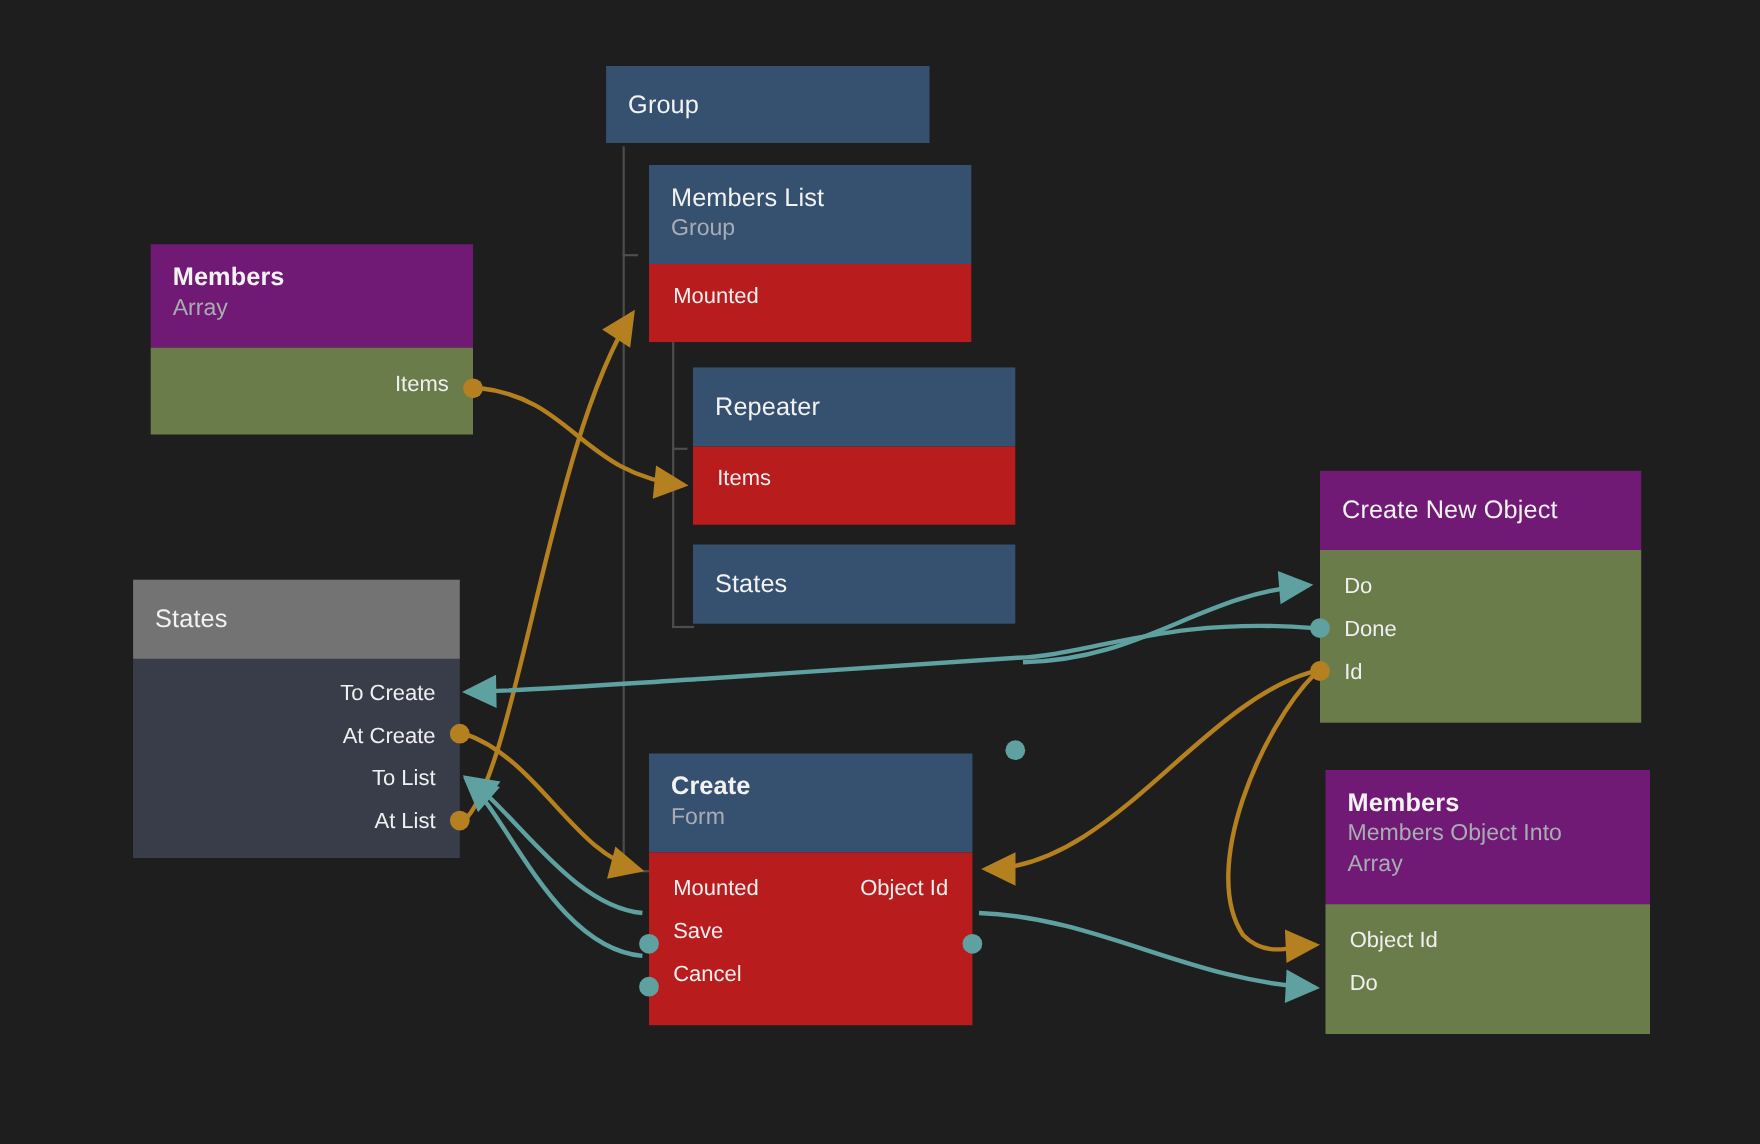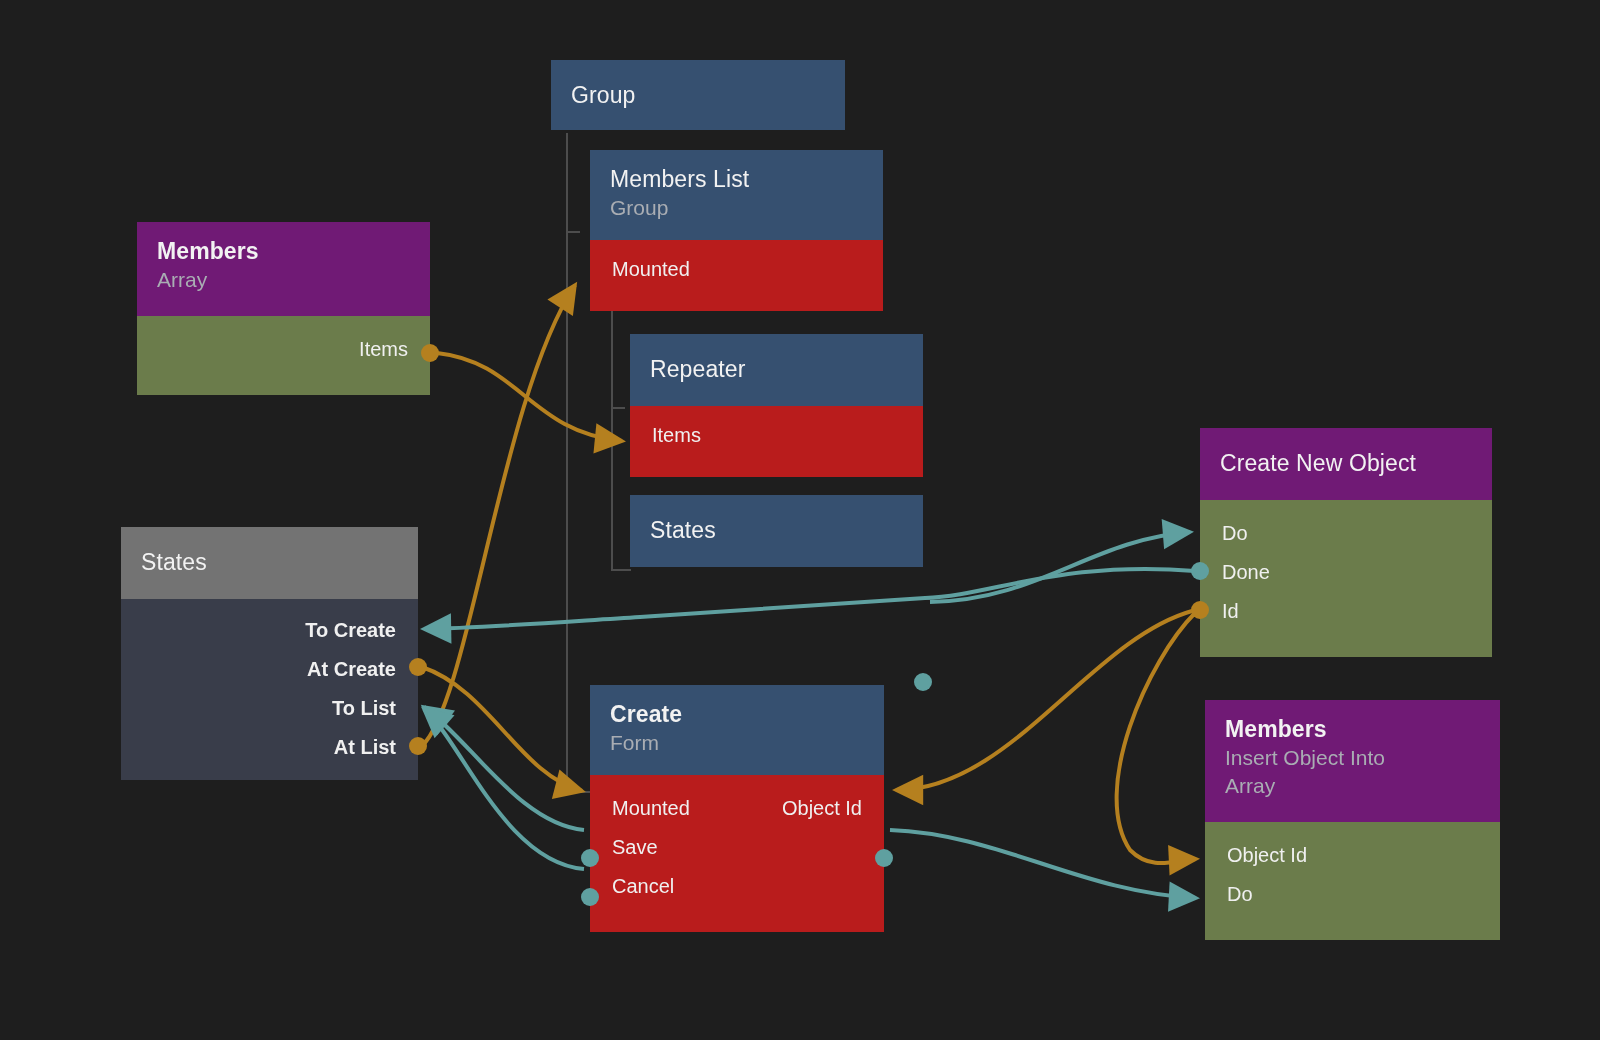--- a/index.html
+++ b/index.html
@@ -155,21 +155,21 @@
         <span class="lbl out">Items</span>
       </div>
     </div>
     <div class="port orange" style="left:284px;top:122px;"></div>
   </div>
 
   <div class="node n-state" style="left:121px;top:527px;width:297px;height:253px;">
     <div class="hdr" style="padding-bottom:22px;padding-top:20px;">
       <div class="title">States</div>
     </div>
-    <div class="body" style="padding-top:12px;padding-bottom:20px;height:181px;font-weight:bold;">
+    <div class="body" style="padding-top:12px;padding-bottom:20px;height:181px;">
       <div class="row">
         <span class="lbl out">To Create</span>
       </div>
       <div class="row">
         <span class="lbl out">At Create</span>
       </div>
       <div class="row">
         <span class="lbl out">To List</span>
       </div>
       <div class="row">
@@ -195,21 +195,21 @@
         <span class="lbl in">Id</span>
       </div>
     </div>
     <div class="port teal" style="left:-9px;top:134px;"></div>
     <div class="port orange" style="left:-9px;top:173px;"></div>
   </div>
 
   <div class="node n-green" style="left:1205px;top:700px;width:295px;">
     <div class="hdr" style="padding-bottom:22px;">
       <div class="title b">Members</div>
-      <div class="sub">Insert Object Into</div>
+      <div class="sub">Members Object Into</div>
       <div class="sub">Array</div>
     </div>
     <div class="body" style="padding-top:14px;padding-bottom:26px;">
       <div class="row">
         <span class="lbl in">Object Id</span>
       </div>
       <div class="row">
         <span class="lbl in">Do</span>
       </div>
     </div>

